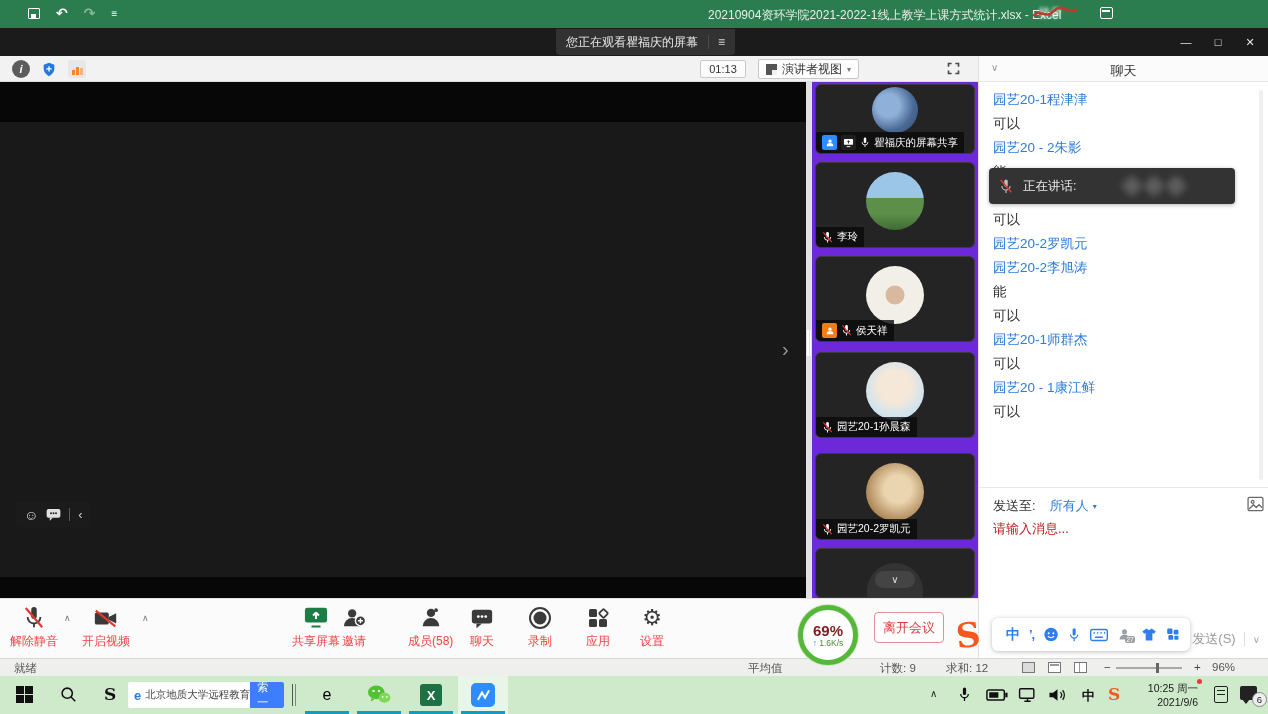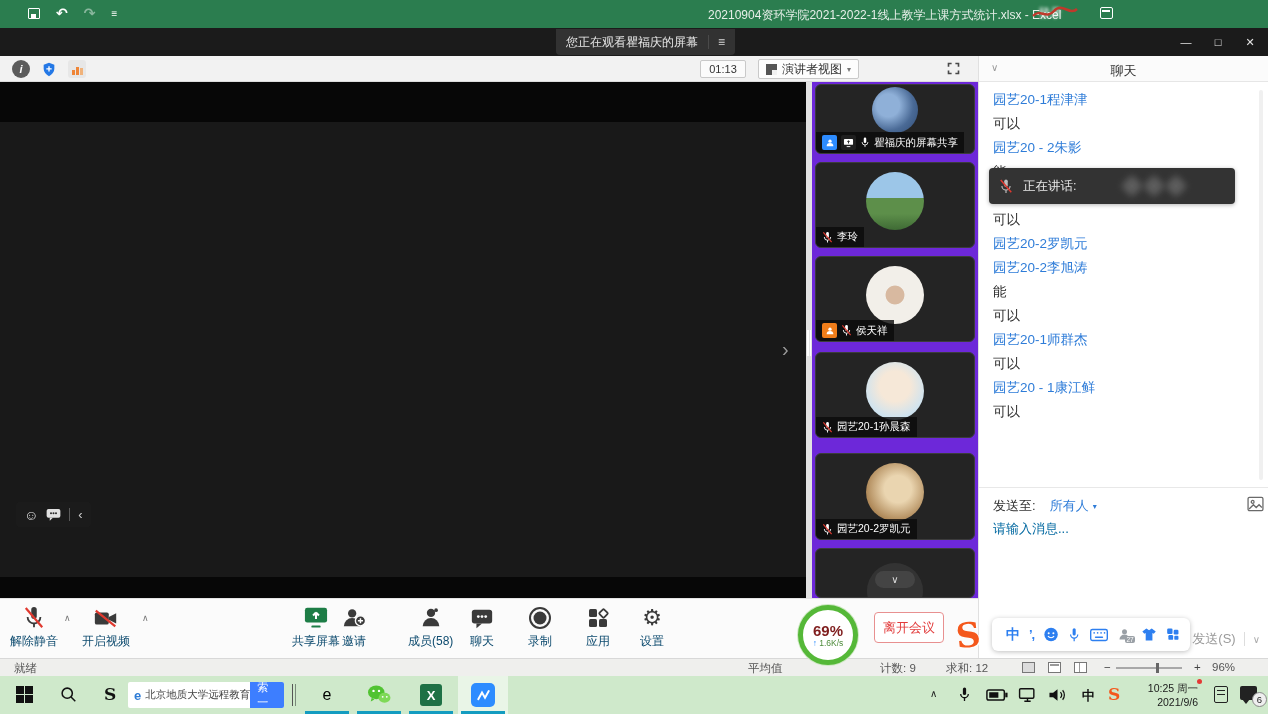--- a/index.html
+++ b/index.html
@@ -125,30 +125,30 @@
   #speaking-toast { position:absolute; left:10px; top:86px; width:246px; height:36px; background:#333; border-radius:4px; display:flex; align-items:center; gap:10px; padding:0 10px; z-index:5; box-shadow:0 1px 4px rgba(0,0,0,.3); }
   #speaking-toast .txt { color:#e8e8e8; font-size:12.5px; }
   #speaking-toast .blob { width:16px; height:16px; background:#5c5c5c; transform:rotate(45deg); filter:blur(3px); border-radius:3px; }
   #speaking-toast .blobs { display:flex; gap:6px; margin-left:38px; }
   #chat-divider { position:absolute; left:0; top:405px; width:100%; border-top:1px solid #e8e8e8; }
   #sendto-row { position:absolute; left:14px; top:414px; right:10px; height:20px; font-size:13px; display:flex; align-items:center; }
   #sendto-label { color:#333; }
   #sendto-value { color:#2e7cd8; margin-left:14px; }
   #sendto-caret { color:#2e7cd8; font-size:8px; margin-left:4px; }
   #chat-image-ic { position:absolute; right:4px; top:414px; }
-  #chat-input { position:absolute; left:14px; top:438px; right:14px; height:100px; color:#0369a1; font-size:13px; }
+  #chat-input { position:absolute; left:14px; top:438px; right:14px; height:100px; color:#b91c1c; font-size:13px; }
   #send-row { position:absolute; right:8px; top:548px; display:flex; align-items:center; gap:8px; }
   #send-btn { color:#9a9a9a; font-size:13px; }
   #send-sep { width:1px; height:14px; background:#ddd; }
   #send-caret { color:#aaa; font-size:10px; }
 
   
   #meet-toolbar { left:0; top:598px; width:978px; height:60px; background:#fbfbfb; border-top:1px solid #e3e3e3; }
   .tb-btn { position:absolute; top:7px; display:flex; flex-direction:column; align-items:center; gap:3px; }
-  .tb-label { font-size:12px; color:#0c4a6e; white-space:nowrap; }
+  .tb-label { font-size:12px; color:#ef4444; white-space:nowrap; }
   .tb-chev { position:absolute; top:14px; color:#777; font-size:9px; }
   #net-ring { position:absolute; left:798px; top:6px; width:60px; height:60px; border-radius:50%; background:#fff; border:5px solid #55b838; z-index:20; display:flex; flex-direction:column; align-items:center; justify-content:center; box-shadow:0 0 0 1px #cfe9c4; }
   #net-pct { font-size:15px; font-weight:bold; color:#7f1d1d; line-height:15px; }
   #net-speed { font-size:8.5px; color:#4d8b3a; }
   #net-speed .arrow { color:#2d8cff; }
   #leave-btn { position:absolute; left:874px; top:13px; width:70px; height:31px; border:1px solid #e89090; border-radius:4px; background:#fff; color:#e23b3b; font-size:13px; display:flex; align-items:center; justify-content:center; }
 
   
   #excel-statusbar { left:0; top:658px; width:1268px; height:18px; background:#efefed; border-top:1px solid #d8d8d8; font-size:11.5px; color:#555; }
   #sb-ready { position:absolute; left:14px; top:2px; }

